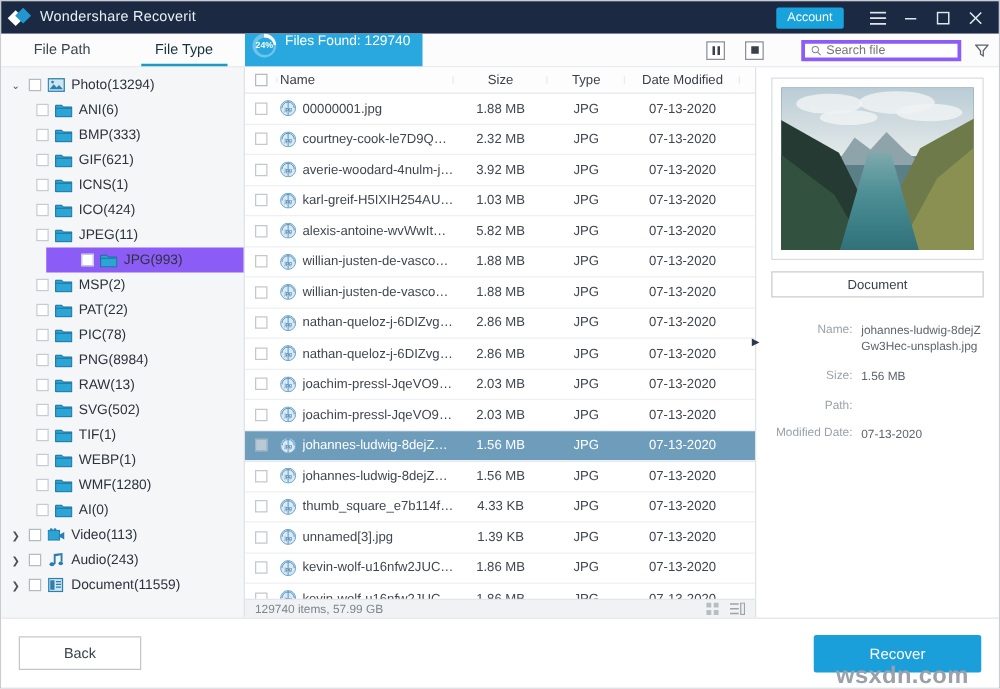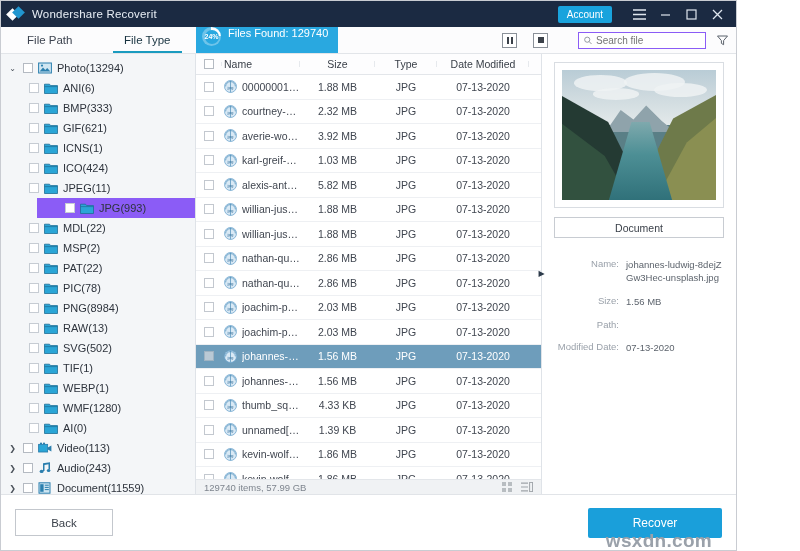--- a/index.html
+++ b/index.html
@@ -3,21 +3,21 @@
 <meta charset="utf-8">
 <style>
   * { box-sizing: border-box; margin: 0; padding: 0; }
   html, body {
     width: 800px; height: 551px;
     font-family: "Liberation Sans", sans-serif;
     background: #ffffff;
     overflow: hidden;
   }
   #app {
-    width: 737px; height: 551px;
+    width: 800px; height: 551px;
     position: relative;
     background: #ffffff;
     border: 1px solid #c9ccd2;
     display: flex;
     flex-direction: column;
   }
 
   
   .titlebar {
     height: 26px;
@@ -122,21 +122,21 @@
     border: 1px solid #8b9199;
     display: flex; align-items: center; justify-content: center;
     margin-left: 16px;
     background: #fff;
   }
   .ctrl-btn .pausebars { display:flex; gap:2px; }
   .ctrl-btn .pausebars i { width:2px; height:7px; background:#3b4149; display:block; }
   .ctrl-btn .stopsq { width:6px; height:6px; background:#3b4149; }
   .searchbox {
     width: 128px; height: 17px;
-    border: 1px solid #8b5cf6;
+    border: 3px solid #8b5cf6;
     background: #fff;
     display: flex; align-items: center;
     gap: 4px; padding: 0 5px;
     margin-left: 30px;
     justify-content: flex-end;
   }
   .searchbox input {
     border: none; outline: none;
     font-size: 10px; color: #9aa0a8;
     font-family: "Liberation Sans", sans-serif;
@@ -538,31 +538,20 @@
           </div>
           <div class="node">
             <span class="indent"></span>
             <span class="cb dim"></span>
             <span class="ficon">
               <svg width="14" height="12" viewBox="0 0 14 12">
                 <path d="M0.5 2.2h5l1.2 1.4h6.8v7.9H0.5z" fill="#2aa5d6" stroke="#1d6e96" stroke-width="0.8"></path>
                 <path d="M0.5 4.6h12.8" stroke="#1d6e96" stroke-width="0.7"></path>
               </svg>
             </span>
-            <span class="nlabel">MDL(22)</span>
-          </div>
-          <div class="node">
-            <span class="indent"></span>
-            <span class="cb dim"></span>
-            <span class="ficon">
-              <svg width="14" height="12" viewBox="0 0 14 12">
-                <path d="M0.5 2.2h5l1.2 1.4h6.8v7.9H0.5z" fill="#2aa5d6" stroke="#1d6e96" stroke-width="0.8"></path>
-                <path d="M0.5 4.6h12.8" stroke="#1d6e96" stroke-width="0.7"></path>
-              </svg>
-            </span>
             <span class="nlabel">MSP(2)</span>
           </div>
           <div class="node">
             <span class="indent"></span>
             <span class="cb dim"></span>
             <span class="ficon">
               <svg width="14" height="12" viewBox="0 0 14 12">
                 <path d="M0.5 2.2h5l1.2 1.4h6.8v7.9H0.5z" fill="#2aa5d6" stroke="#1d6e96" stroke-width="0.8"></path>
                 <path d="M0.5 4.6h12.8" stroke="#1d6e96" stroke-width="0.7"></path>
               </svg>

